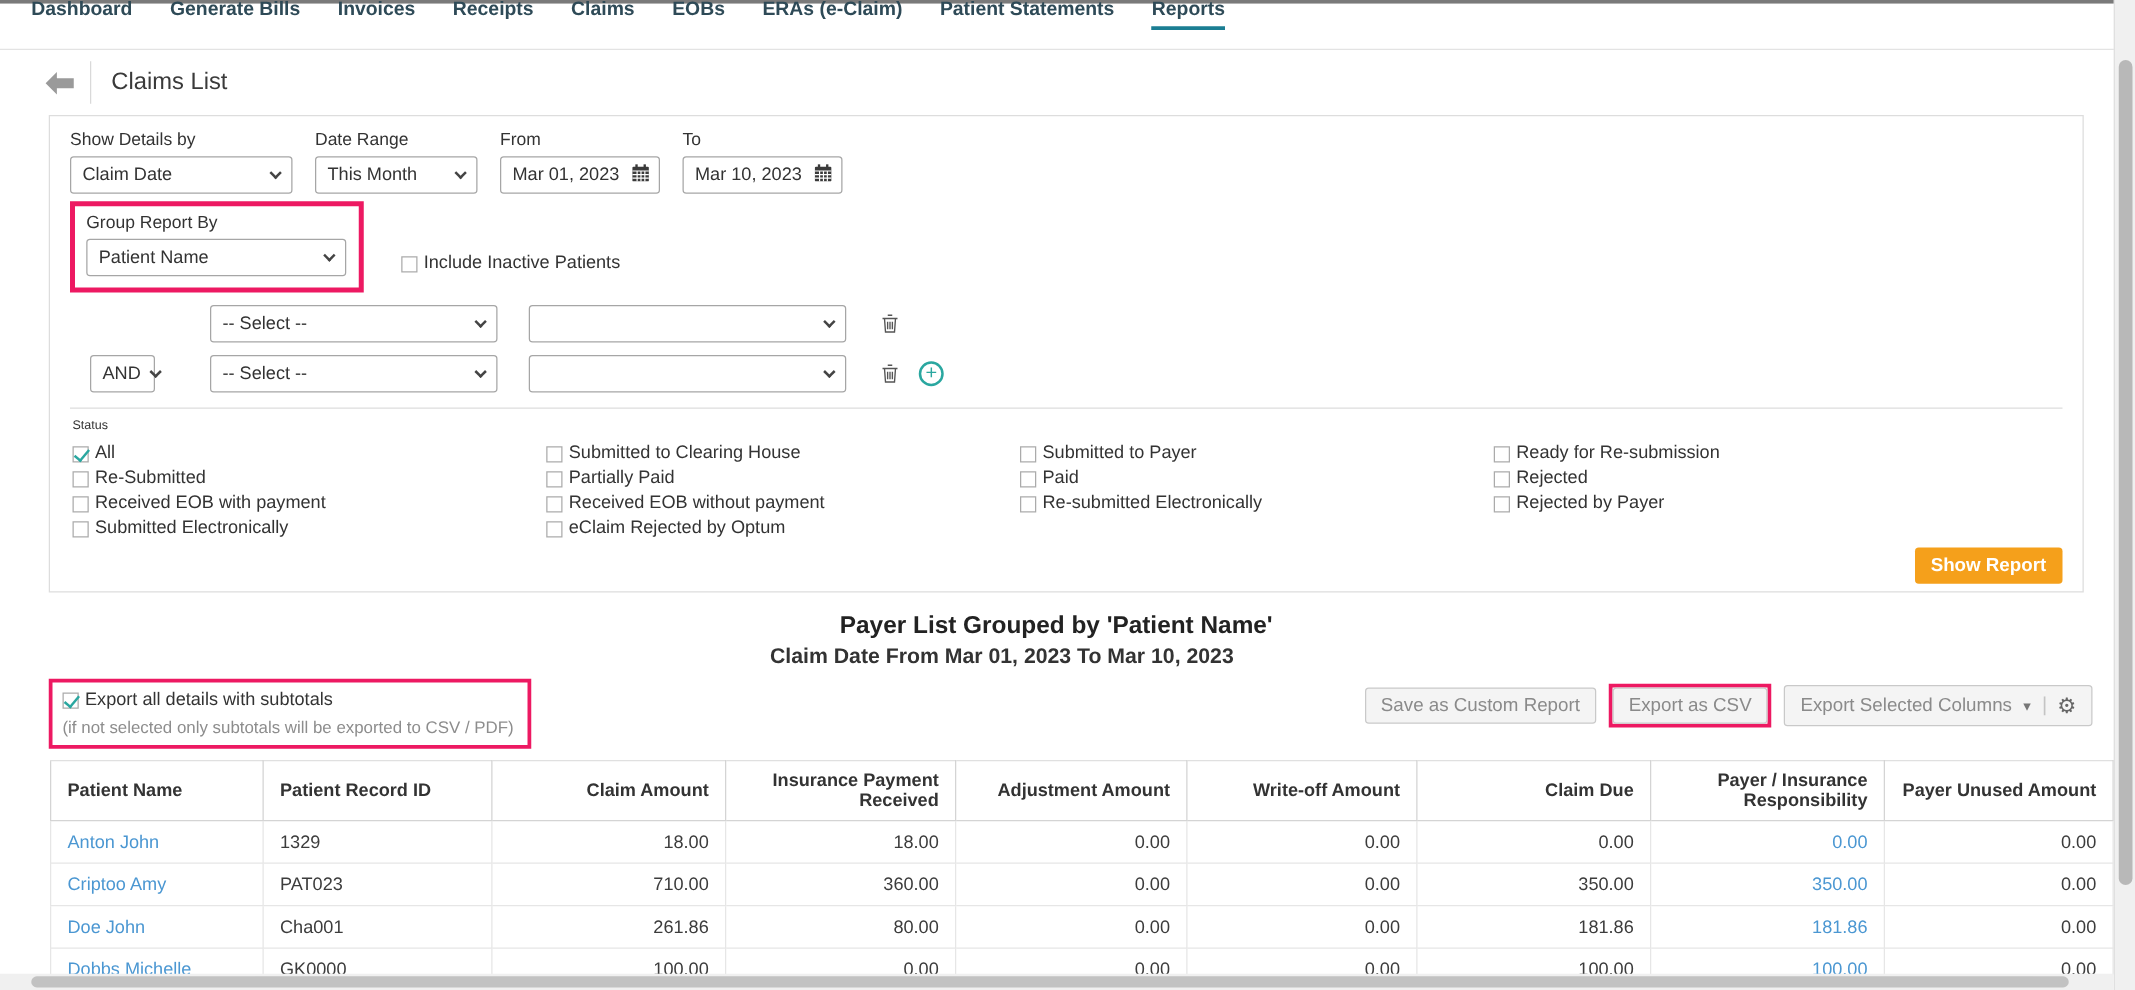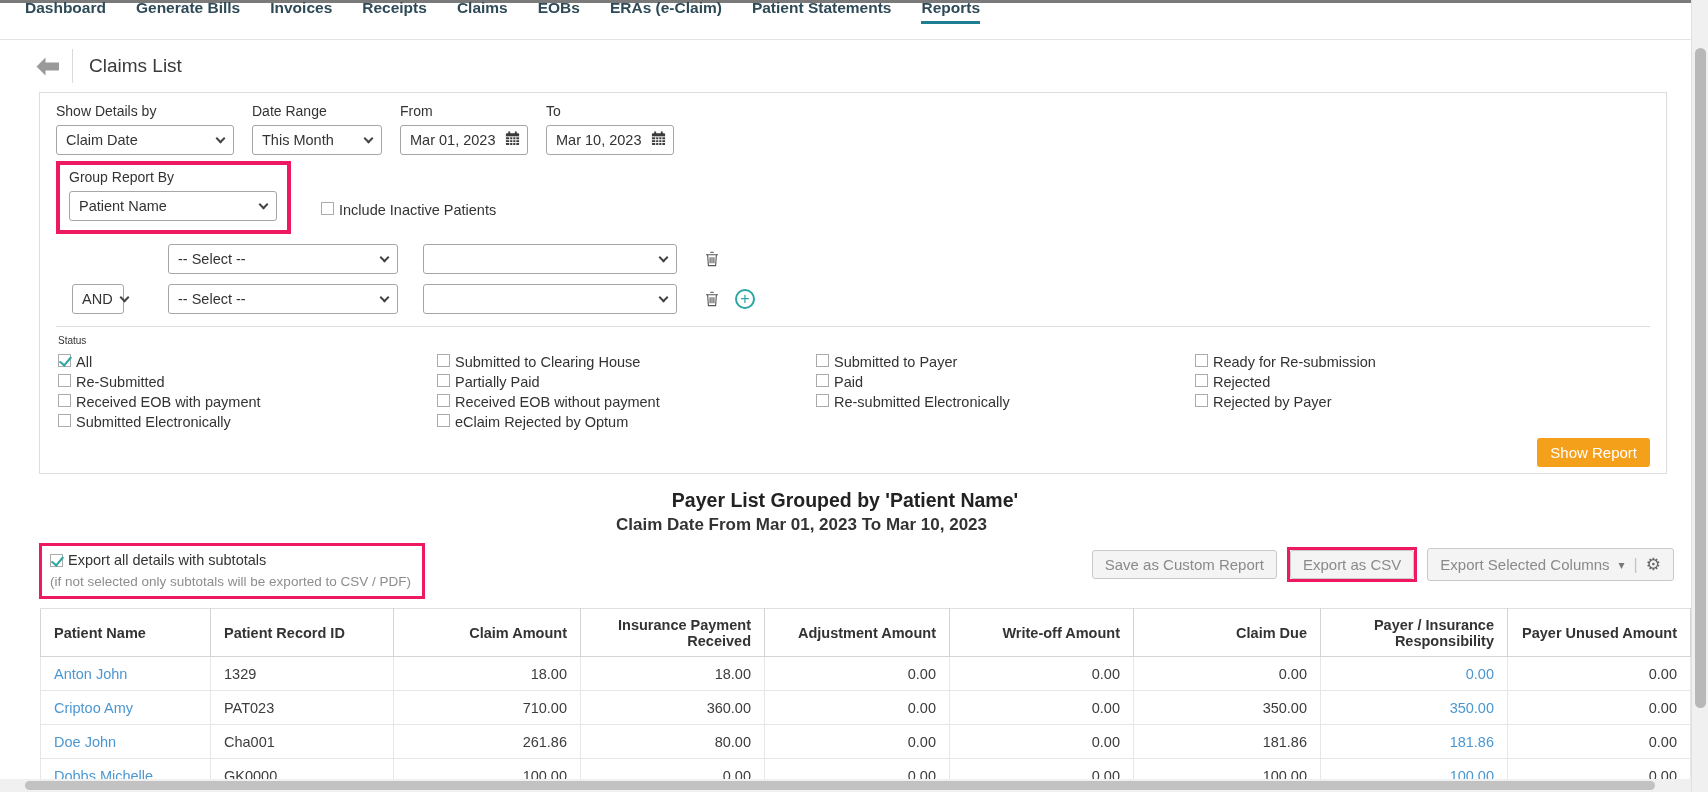--- a/index.html
+++ b/index.html
@@ -43,28 +43,28 @@
   .cond-value { width:254px; }
   .icon-btn { margin-left:28px; cursor:pointer; display:flex; align-items:center; }
   .plus-circle { width:20px; height:20px; border:2px solid #2aa7a0; border-radius:50%; color:#2aa7a0;
     display:flex; align-items:center; justify-content:center; font-size:16px; line-height:1; margin-left:16px; cursor:pointer; }
 
   .status-divider { border-top:1px solid #ddd; margin-top:12px; }
   .status-label { font-size:10px; margin:8px 0 8px 2px; }
   .status-grid { display:flex; margin-left:2px; }
   .status-col { width:379px; display:flex; flex-direction:column; gap:4px; }
 
-  .cb-item { display:flex; align-items:flex-start; gap:5px; cursor:pointer; }
+  .cb-item { display:flex; align-items:flex-end; gap:5px; cursor:pointer; }
   .cb { width:13px; height:13px; border:1px solid #ababab; background:#fff; position:relative; flex:none; }
   .cb.checked::after { content:""; position:absolute; left:3px; top:-1px; width:5px; height:10px;
     border-right:2px solid #2aa7a0; border-bottom:2px solid #2aa7a0; transform:rotate(40deg); }
   .cb-label { font-size:14.5px; color:#333; }
 
   .show-report-row { display:flex; justify-content:flex-end; margin-top:8px; }
-  .btn-orange { background:#f5a01b; color:#fff; font-size:15px; font-weight:normal; border:none;
+  .btn-orange { background:#f5a01b; color:#fff; font-size:15px; font-weight:bold; border:none;
     border-radius:3px; padding:6px 13px; cursor:pointer; }
 
   
   .report-title { text-align:center; font-size:19.5px; font-weight:bold; color:#222; margin-top:15px; width:1690px; }
   .report-subtitle { text-align:center; font-size:17px; font-weight:bold; color:#333; margin-top:3px; width:1603px; }
 
   .export-row { display:flex; align-items:flex-start; margin:8px 34px 0 39px; }
   .export-box { border:3px solid #ed1962; padding:6px 11px 7px 8px; }
   .export-cb-line { display:flex; align-items:center; gap:5px; }
   .export-note { font-size:13.5px; color:#8d8d8d; margin-top:6px; }

